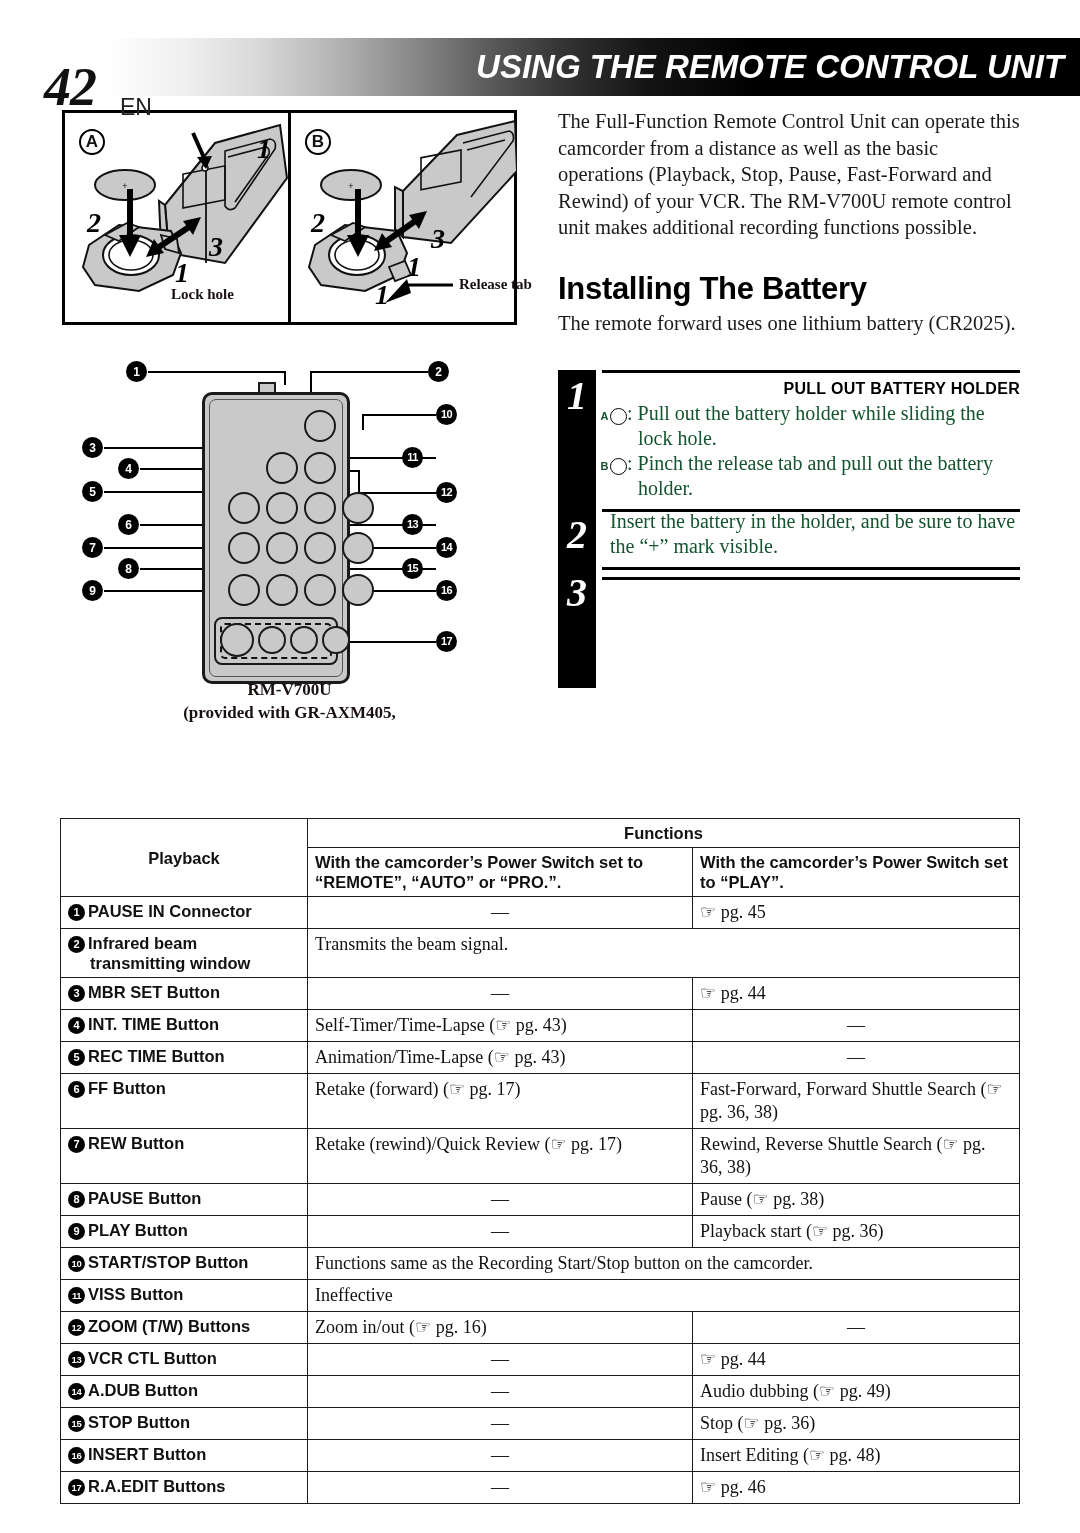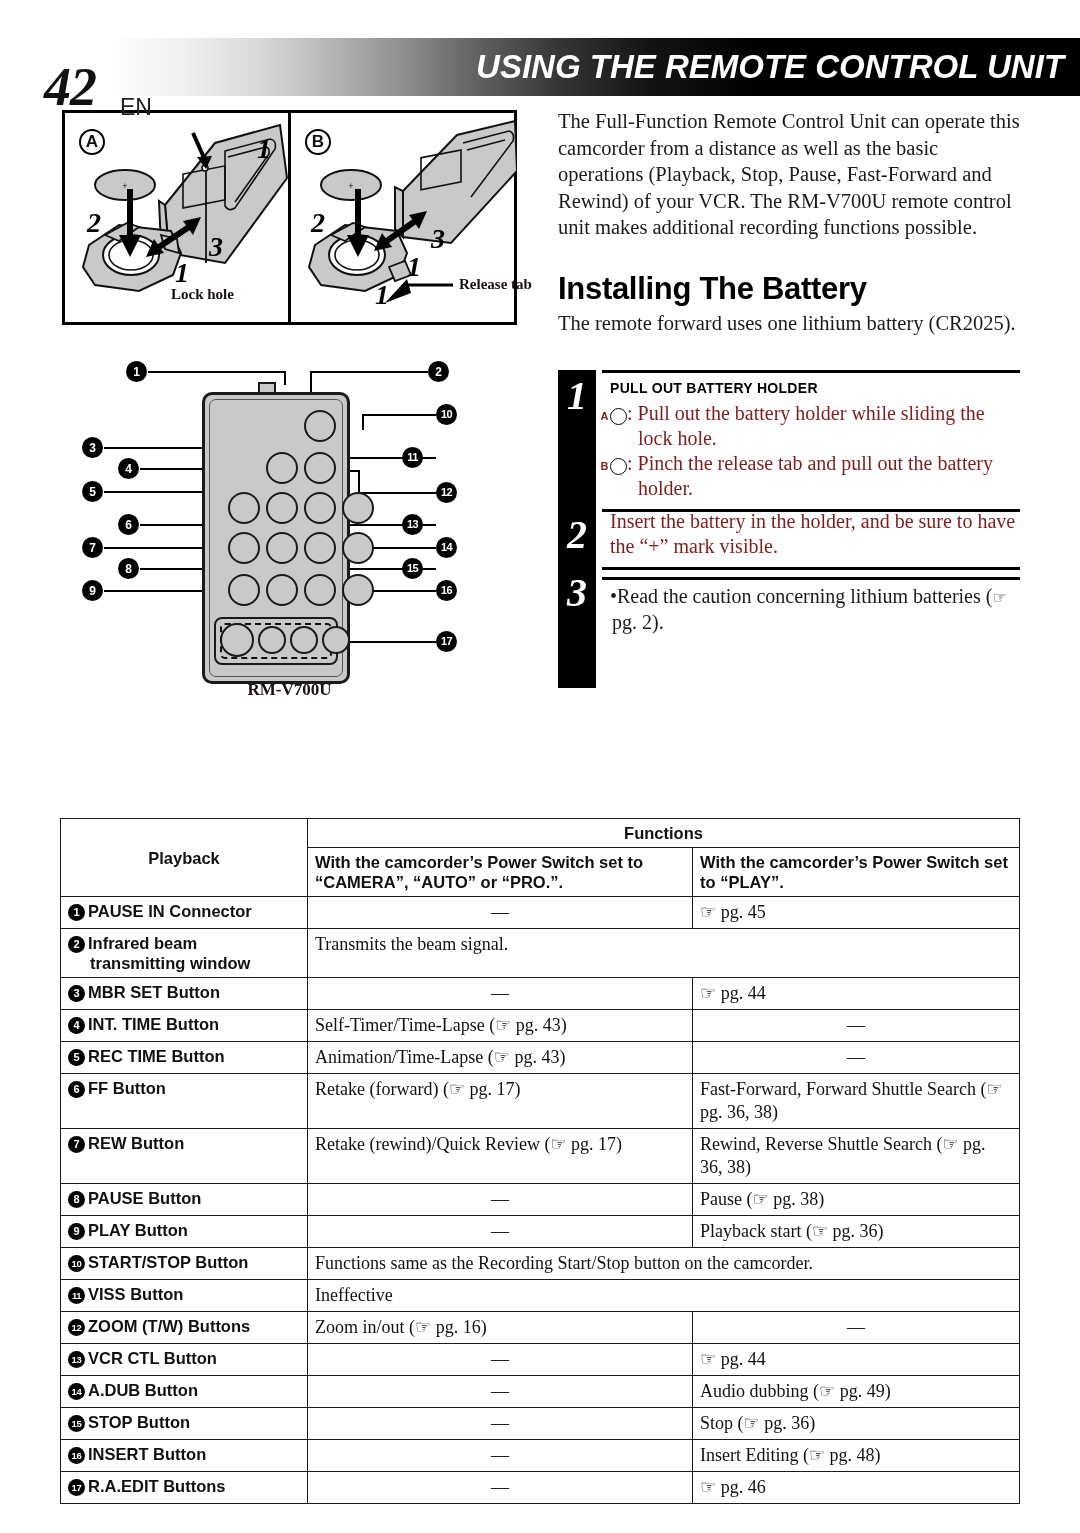--- a/index.html
+++ b/index.html
@@ -112,25 +112,25 @@
   .steps{position:absolute;left:558px;top:370px;width:462px;}
   .blackbar{position:absolute;left:0;top:0;width:38px;background:#000;}
   .step{position:relative;padding-left:52px;min-height:10px;}
   .step-rule{position:absolute;left:44px;right:0;height:3px;background:#000;}
   .step-num{
     position:absolute;left:2px;width:34px;text-align:center;color:#fff;
     font-family:"Liberation Serif",serif;font-style:italic;font-weight:bold;
     font-size:40px;line-height:40px;
   }
   .step-head{
-    font-family:"Liberation Sans",sans-serif;font-weight:bold;font-size:14px;
-    line-height:25px;color:#000;letter-spacing:0.3px;
+    font-family:"Liberation Sans",sans-serif;font-weight:bold;font-size:16px;
+    line-height:25px;color:#000;letter-spacing:0.3px;text-align:right;
   }
   .step-body{
-    font-family:"Liberation Serif",serif;font-size:20px;line-height:25px;color:#7f1d1d;
+    font-family:"Liberation Serif",serif;font-size:20px;line-height:25px;color:#14532d;
   }
   .ab-mark{
     display:inline-block;width:17px;height:17px;border:1.6px solid #000;border-radius:50%;
     font-family:"Liberation Sans",sans-serif;font-weight:bold;font-size:11px;
     text-align:center;line-height:15px;vertical-align:0px;box-sizing:border-box;
   }
   .hang{padding-left:28px;text-indent:-28px;}
   .note{font-family:"Liberation Serif",serif;font-size:20px;line-height:25px;color:#1a1a1a;}
   .hand{font-family:"DejaVu Sans",sans-serif;font-size:16px;}
 
@@ -381,20 +381,21 @@
   <div class="cnum w2" style="left:374px;top:130px;">12</div>
   <div class="cnum w2" style="left:340px;top:162px;">13</div>
   <div class="cnum w2" style="left:374px;top:185px;">14</div>
   <div class="cnum w2" style="left:340px;top:206px;">15</div>
   <div class="cnum w2" style="left:374px;top:228px;">16</div>
   <div class="cnum w2" style="left:374px;top:279px;">17</div>
 </div>
 
 <div class="remote-caption">
   <div>RM-V700U</div>
+  <div>(provided with GR-AXM405,</div>
 </div>
 
 <div class="intro">The Full-Function Remote Control Unit can operate this camcorder from a distance as well as the basic operations (Playback, Stop, Pause, Fast-Forward and Rewind) of your VCR. The RM-V700U remote control unit makes additional recording functions possible.</div>
 <div class="sec-title">Installing The Battery</div>
 <div class="sec-sub">The remote forward uses one lithium battery (CR2025).</div>
 
 <div class="steps">
   <div class="blackbar" style="height:318px;"></div>
 
   <div class="step">
@@ -418,34 +419,31 @@
   </div>
 
   <div class="step">
     <div class="step-rule" style="top:0;"></div>
     <div class="step-num" style="top:6px;">3</div>
     <div style="height:10px;"></div>
   </div>
 
   <div class="step">
     <div class="step-rule" style="top:0;"></div>
-    <div class="note" style="padding-top:7px;padding-left:2px;text-indent:-2px;">
-      <span>•Read the caution concerning lithium batteries (</span><span class="hand">☞</span><span> pg. 2).</span>
-    </div>
   </div>
 </div>
 
 <table class="fn">
   <tbody>
     <tr>
       <td rowspan="2" class="thead-cell thead-center" style="vertical-align:middle;">Playback</td>
       <td colspan="2" class="thead-cell thead-center">Functions</td>
     </tr>
     <tr>
-      <td class="thead-cell col2">With the camcorder’s Power Switch set to “CAMERA”, “AUTO” or “PRO.”.</td>
+      <td class="thead-cell col2">With the camcorder’s Power Switch set to “REMOTE”, “AUTO” or “PRO.”.</td>
       <td class="thead-cell">With the camcorder’s Power Switch set to “PLAY”.</td>
     </tr>
   </tbody>
   <tbody id="rows-body">
       <tr>
         <td class="btncell"><span class="num-badge">1</span>PAUSE IN Connector</td>
         <td class="fcell col2 c">—</td>
         <td class="fcell">☞ pg. 45</td>
       </tr>
       <tr>

